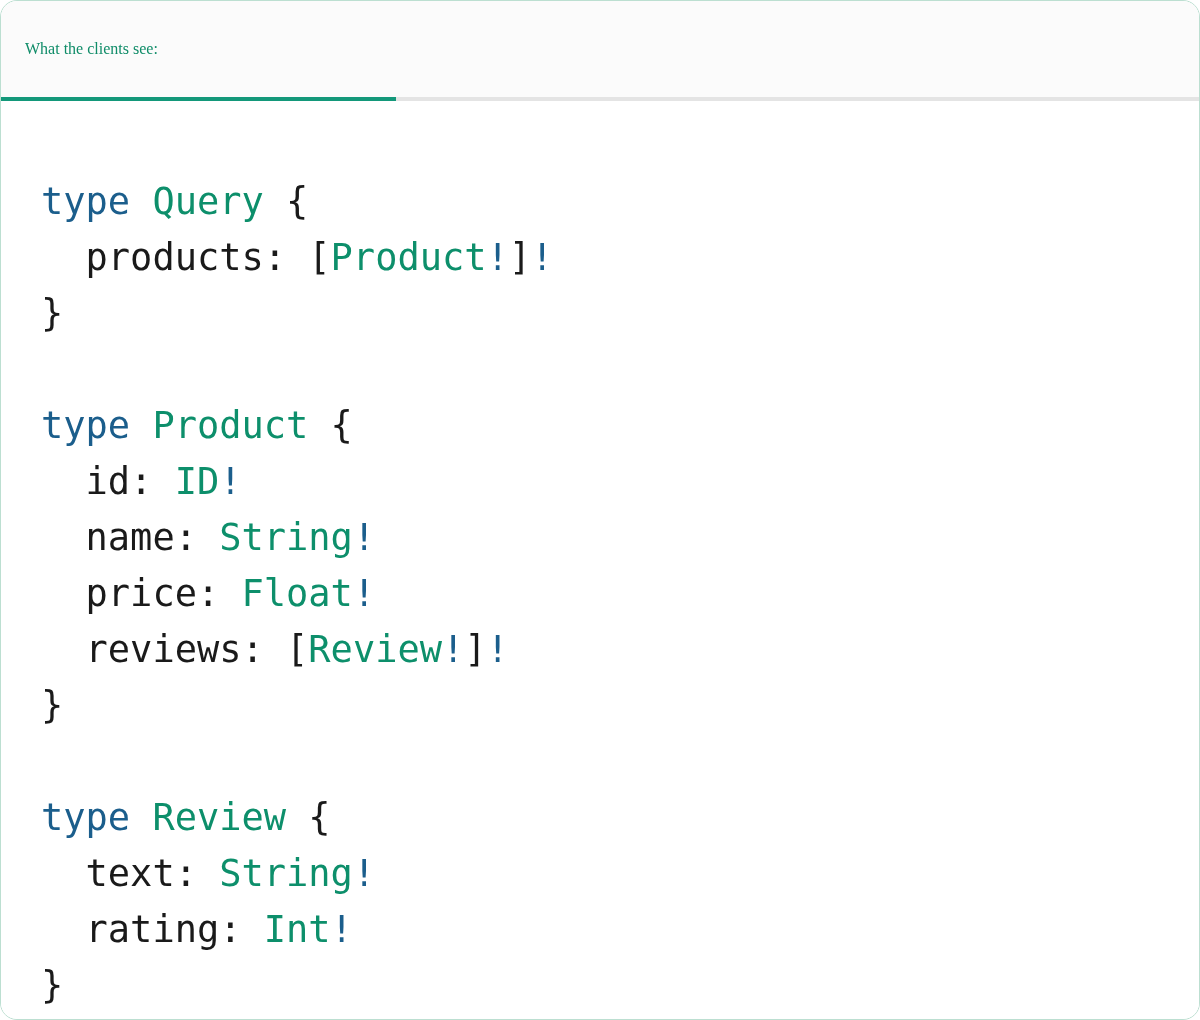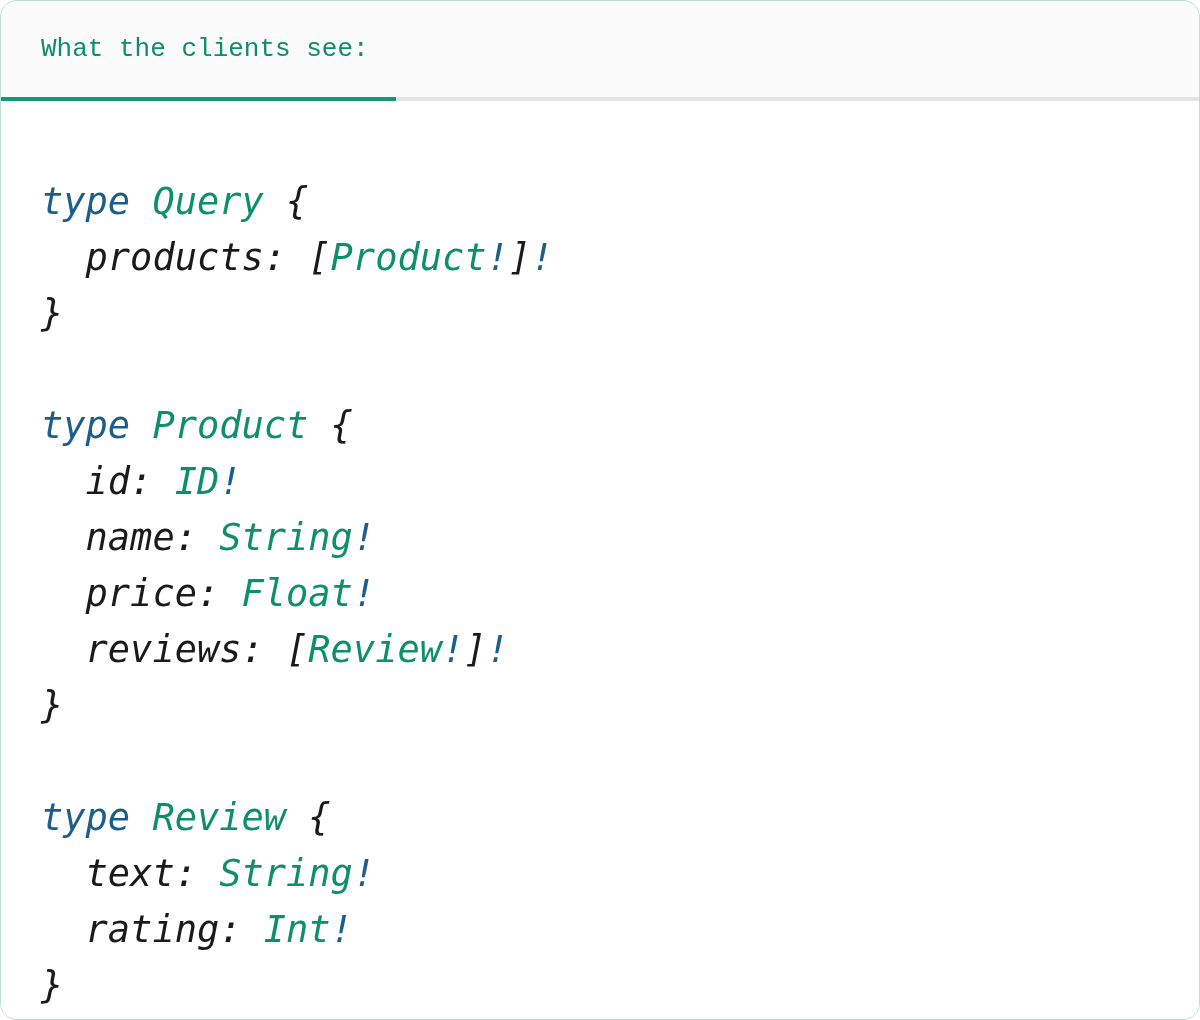--- a/index.html
+++ b/index.html
@@ -47,39 +47,38 @@
   .header-tab-underline {
     position: absolute;
     left: 0;
     top: 96px;
     width: 395px;
     height: 4px;
     background: #13987a;
   }
   .header-title {
     position: absolute;
-    left: 40px;
+    left: 24px;
     top: 33px;
-    font-family: Liberation Mono, monospace;
-    font-size: 26px;
+    font-family: Liberation Serif, serif;
+    font-size: 16px;
     font-weight: 400;
     line-height: 30px;
     color: #0f8c68;
     white-space: pre;
   }
 
   
   .code-area {
     position: absolute;
     left: 0;
     top: 100px;
     width: 1200px;
     height: 919px;
     background: #ffffff;
-    font-style: italic;
   }
   .code-block {
     position: absolute;
     left: 40px;
     top: 36px;
     font-family: "DejaVu Sans Mono", monospace;
     font-size: 37px;
     line-height: 56px;
     white-space: pre;
     color: #1a1a1a;

